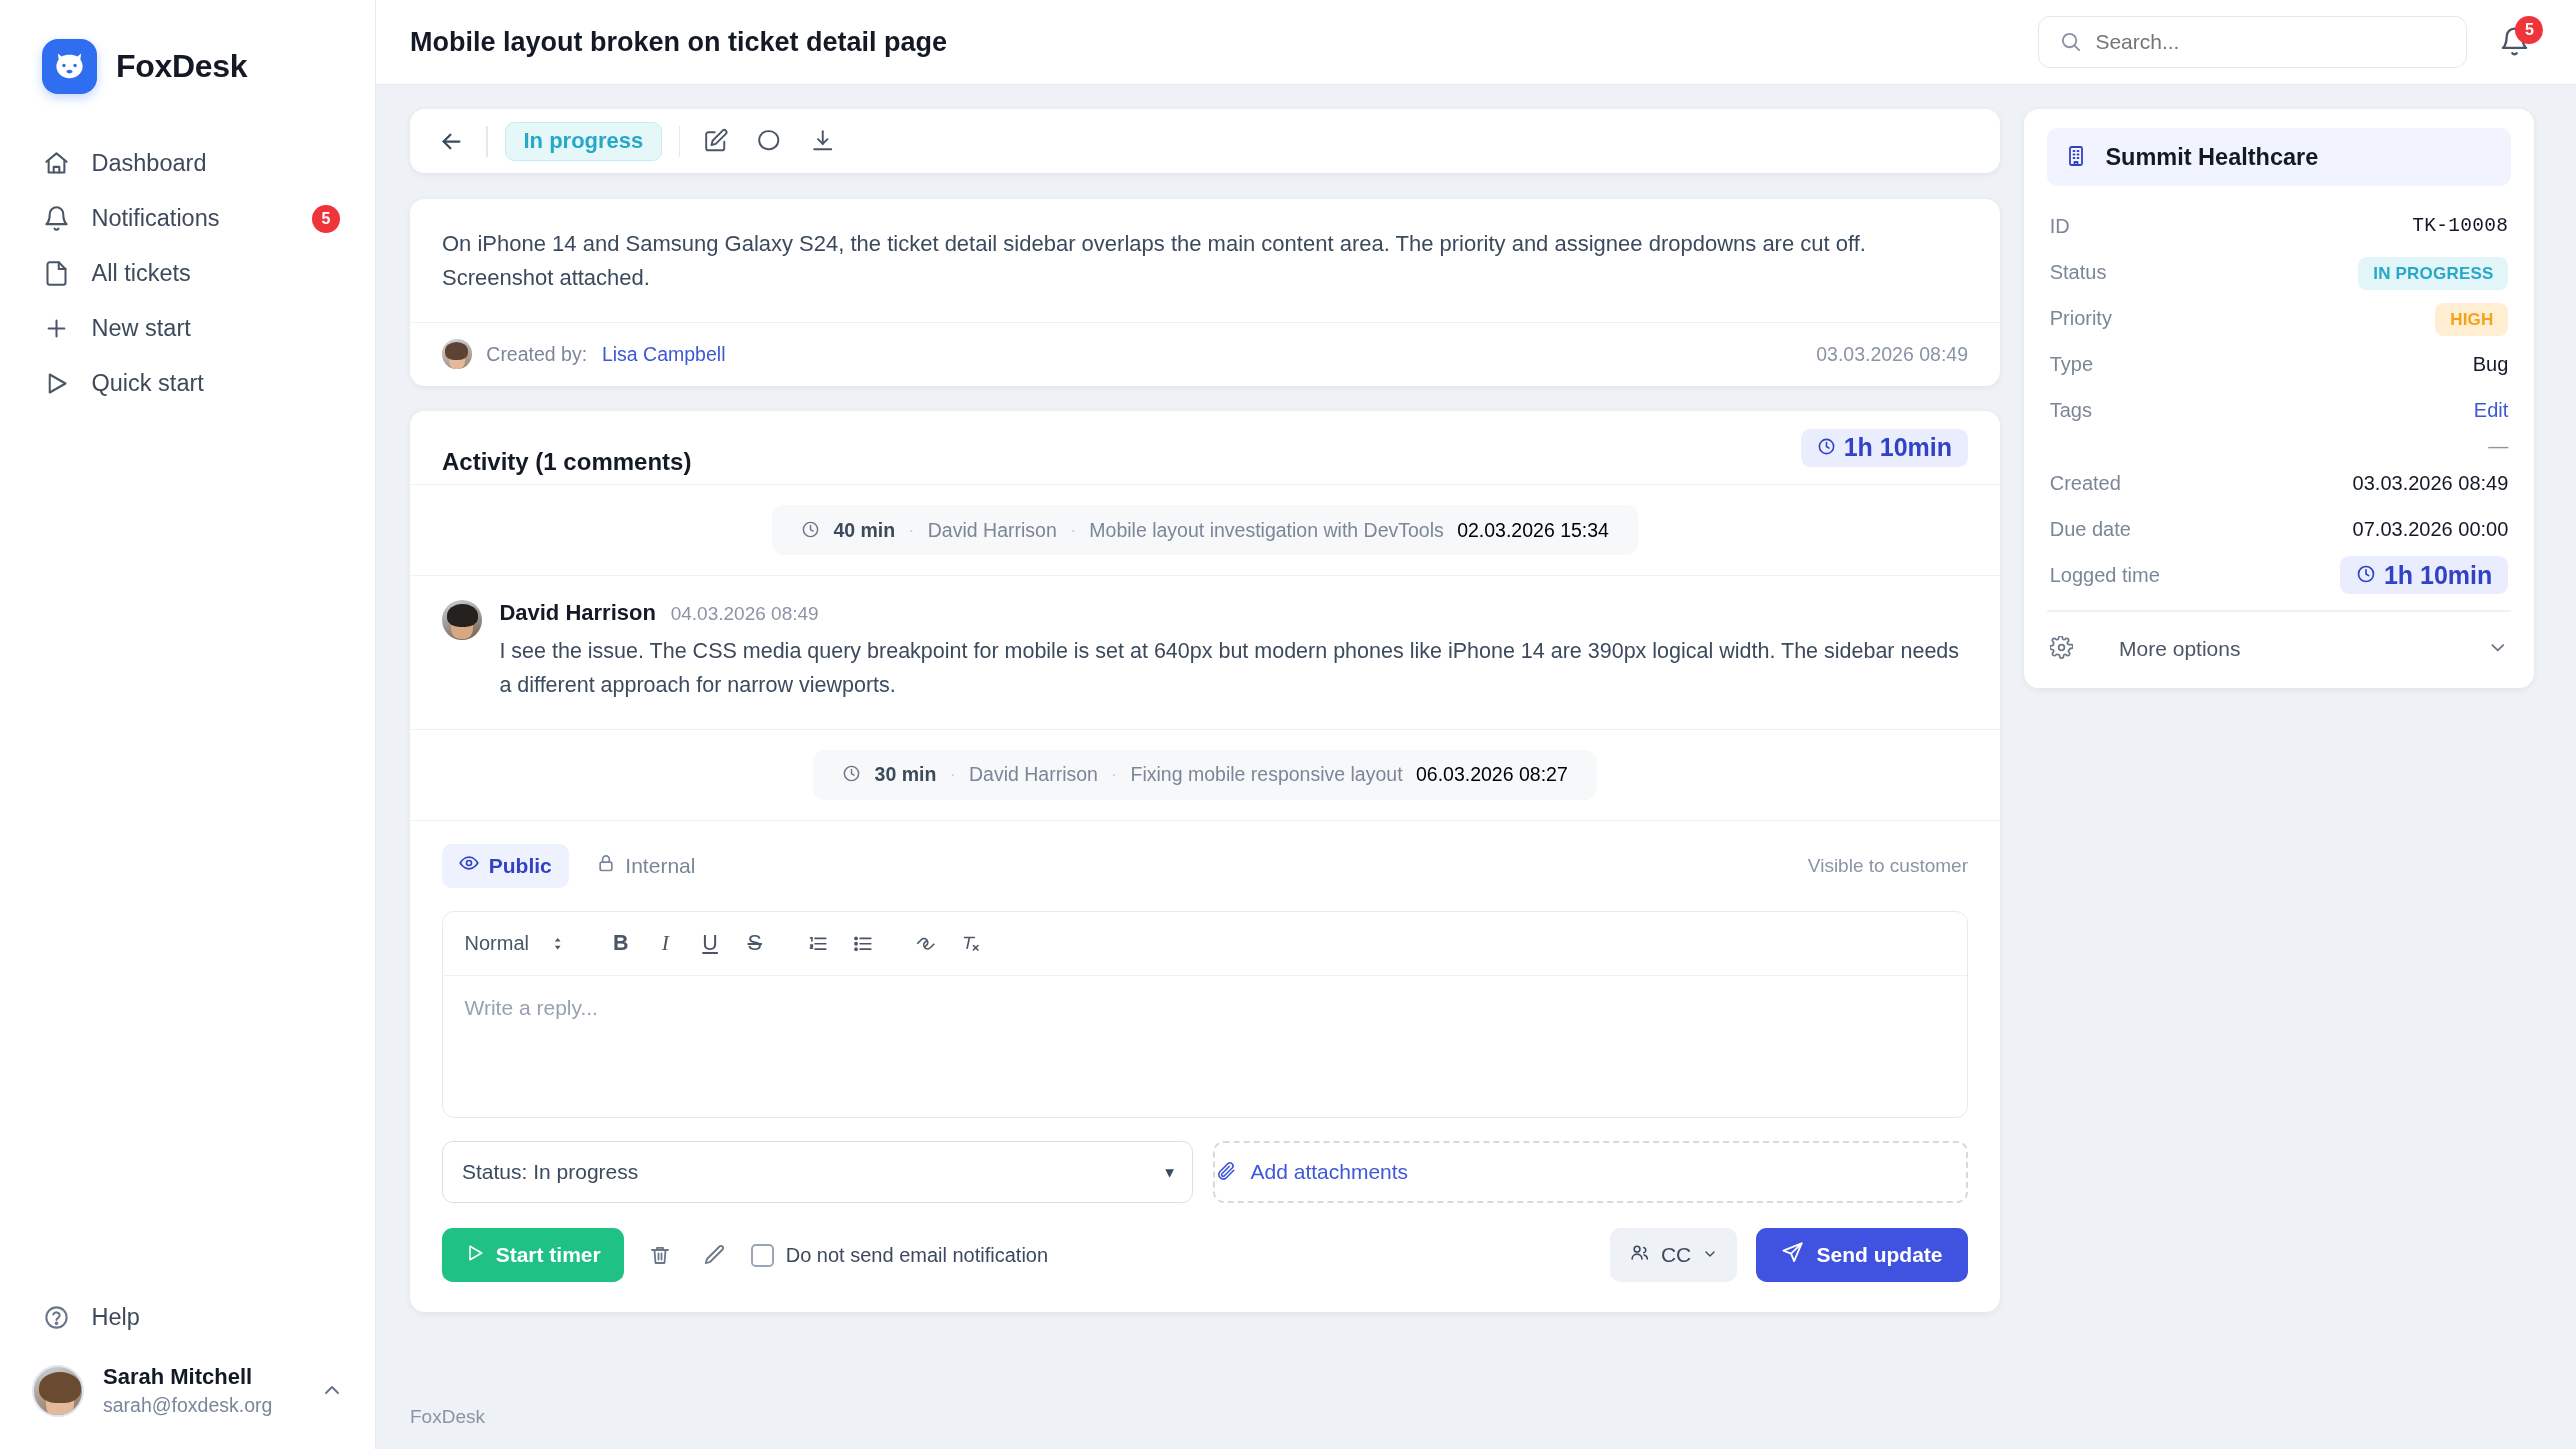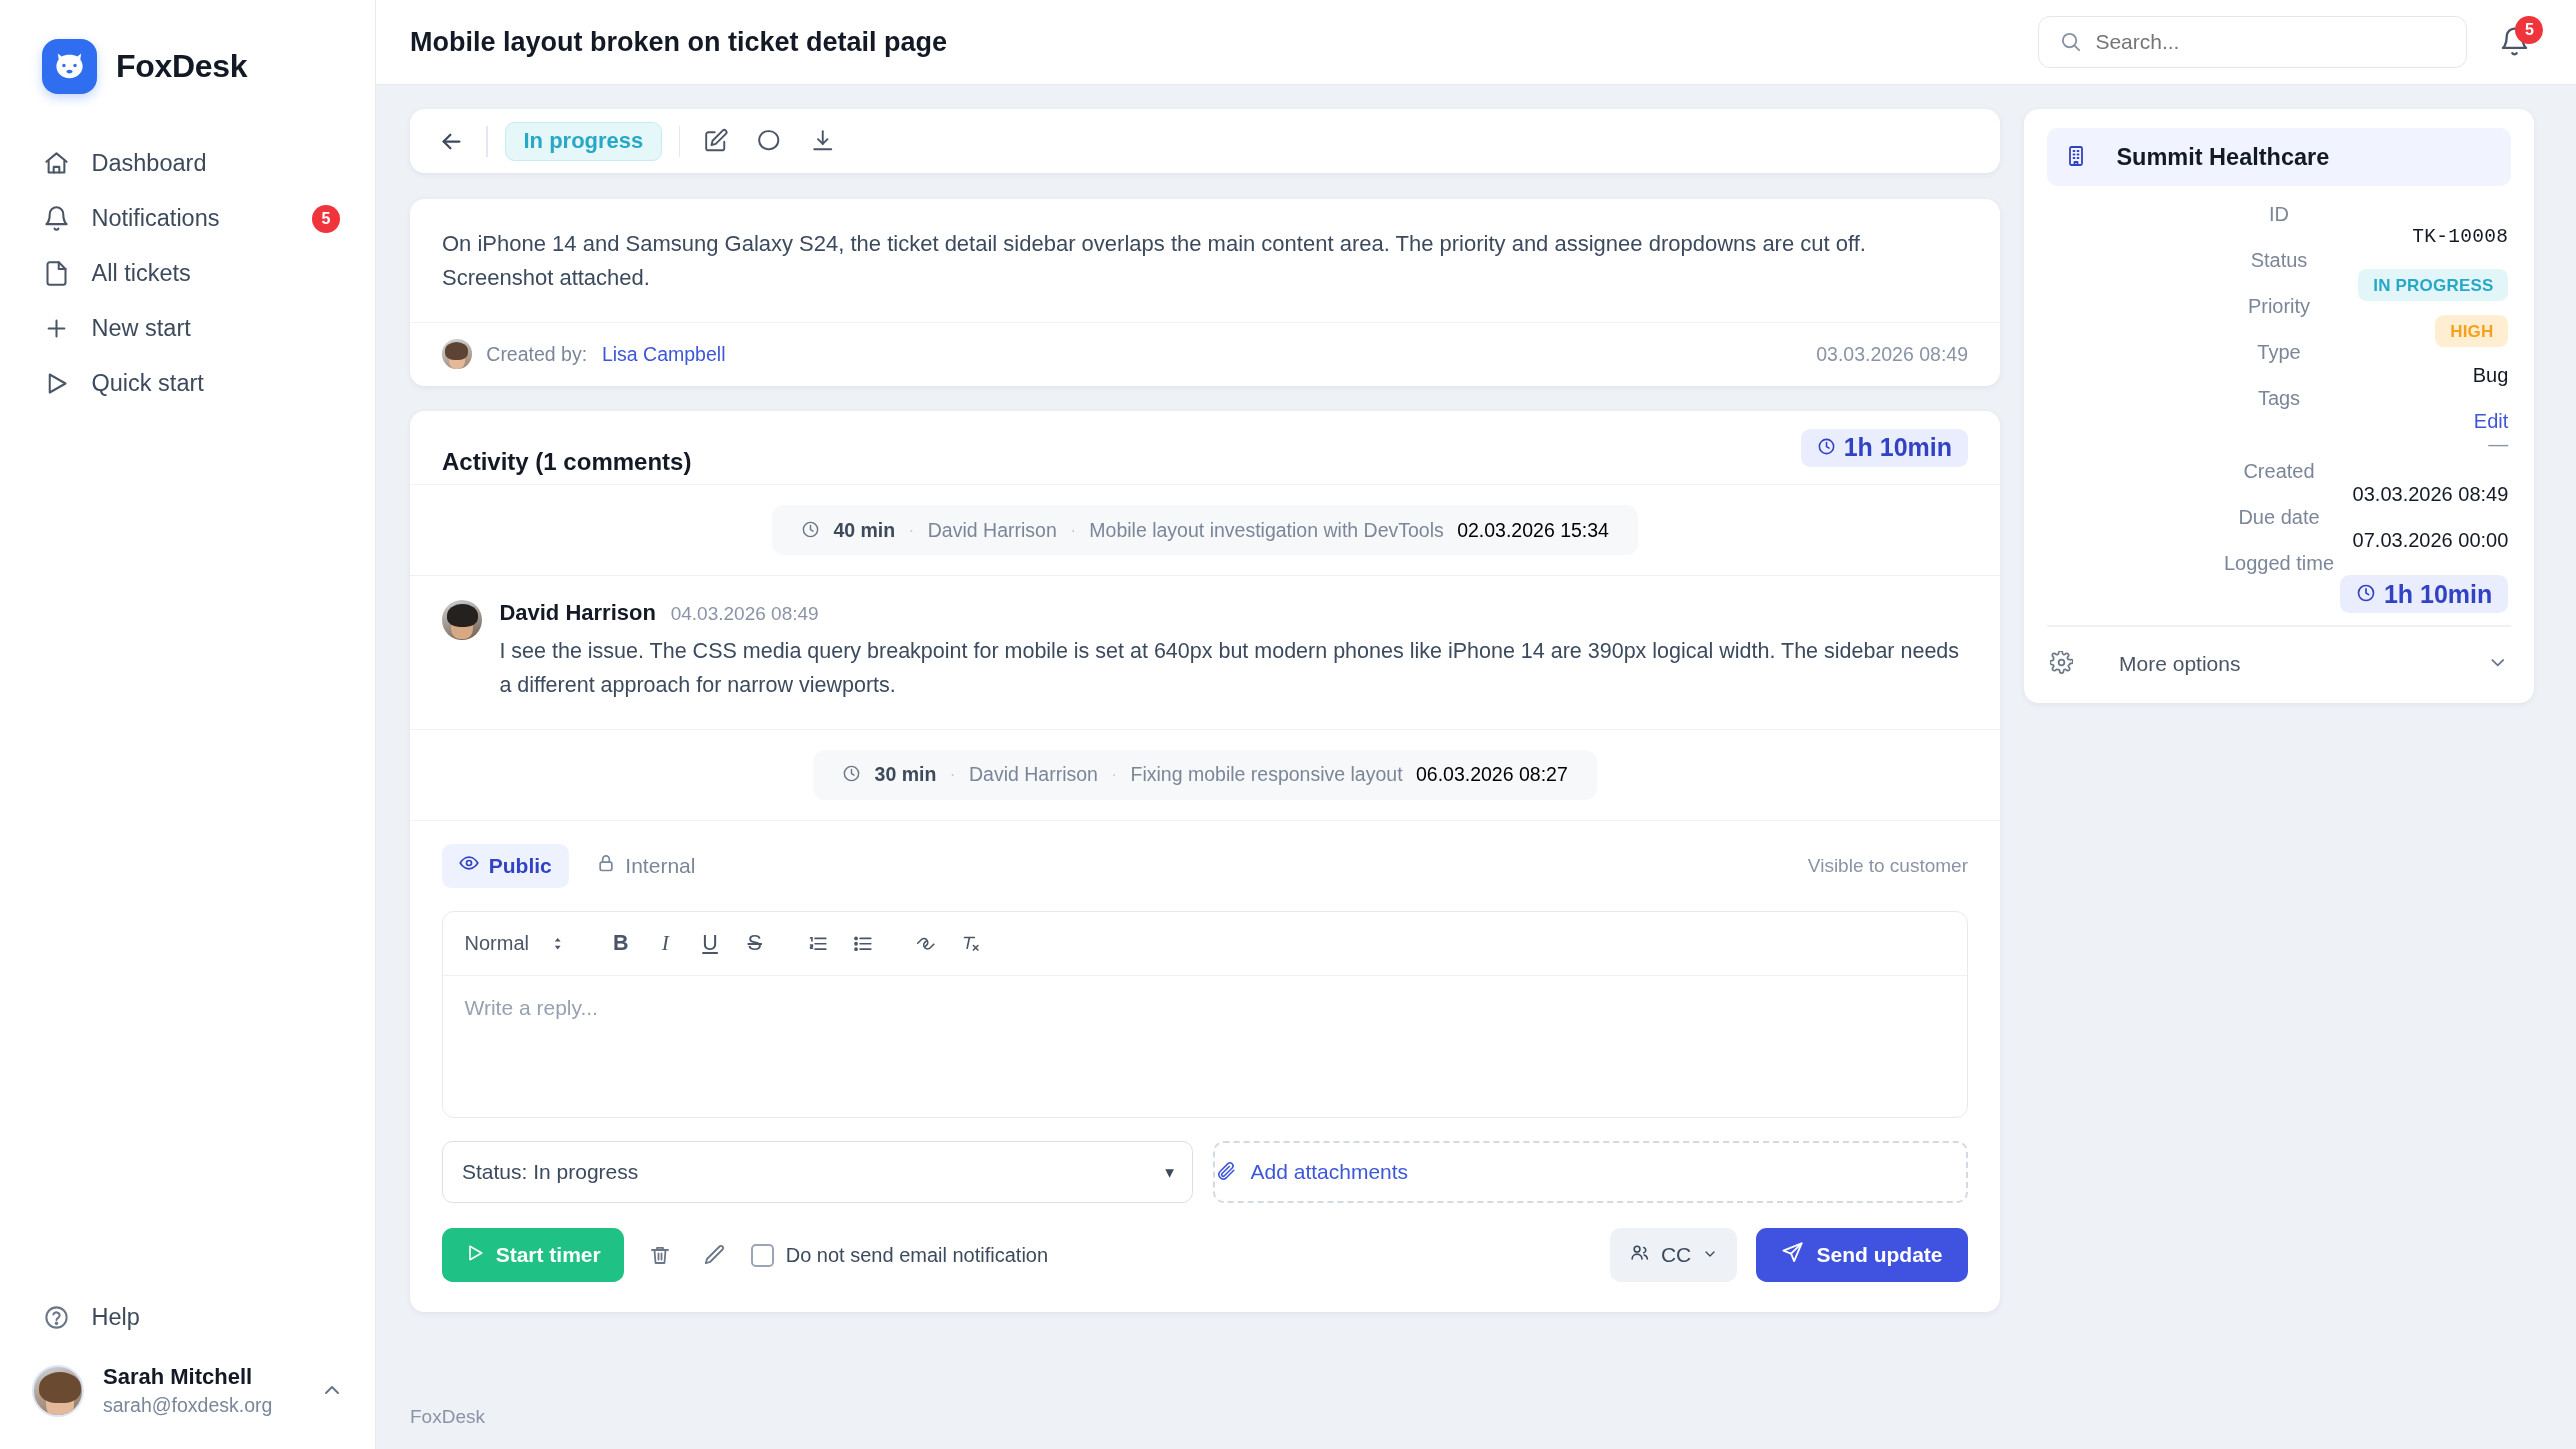--- a/index.html
+++ b/index.html
@@ -192,25 +192,25 @@
     display:flex;align-items:center;gap:10.7px; font-size:21px;color:#3c4a5e; cursor:pointer; border:none; font-family:inherit;
   }
   .btn-send {
     height:54px; padding:0 25.5px; border-radius:10.7px; background:#4052e0; color:#fff;
     font-size:21px; font-weight:bold; display:flex;align-items:center;gap:12px;cursor:pointer;border:none;font-family:inherit;
   }
 
   
   .panel { background:#fff; border-radius:14.8px; box-shadow:0 1.3px 6.7px rgba(22,37,66,.06); padding: 19px 23px 14.8px 23px; }
   .org-chip {
-    display:flex; align-items:center; gap:28px; height:58px;
+    display:flex; align-items:center; gap:17px; height:58px;
     background:#f1f4fe; border-radius:10.7px; padding: 0 17.4px; margin-bottom: 17.4px; cursor:pointer;
   }
   .org-name { font-size:23.5px; font-weight:bold; color:#131a26; }
-  .prow { display:flex; align-items:center; min-height:46px; padding: 0 2.7px; flex-direction: column; }
+  .prow { display:flex; align-items:center; min-height:46px; padding: 0 2.7px; }
   .plabel { font-size:20px; color:#7b8699; }
   .pvalue { margin-left:auto; font-size:20px; color:#131a26; }
   .pvalue.mono { font-family:"Liberation Mono", monospace; font-size:19.5px; letter-spacing:0.3px; }
   .pvalue.link { color:#3d57d8; cursor:pointer; }
   .badge-status { background:#e2f5f8; color:#26a8c6; font-size:17px; font-weight:bold; padding:6.7px 14.8px; border-radius:8.7px; letter-spacing:0.2px; }
   .badge-prio { background:#ffeed2; color:#f5a11c; font-size:17px; font-weight:bold; padding:6.7px 14.8px; border-radius:8.7px; letter-spacing:0.2px; }
   .pdash { margin-left:auto; color:#8a94a6; font-size:20px; }
   .psep { height:1.3px; background:#eef1f5; margin: 12px 0; }
   .more-row { display:flex; align-items:center; gap:13.4px; height:50px; padding:0 2.7px; cursor:pointer; }
   .more-label { font-size:21px; color:#4a5566;margin-left:33px; }

